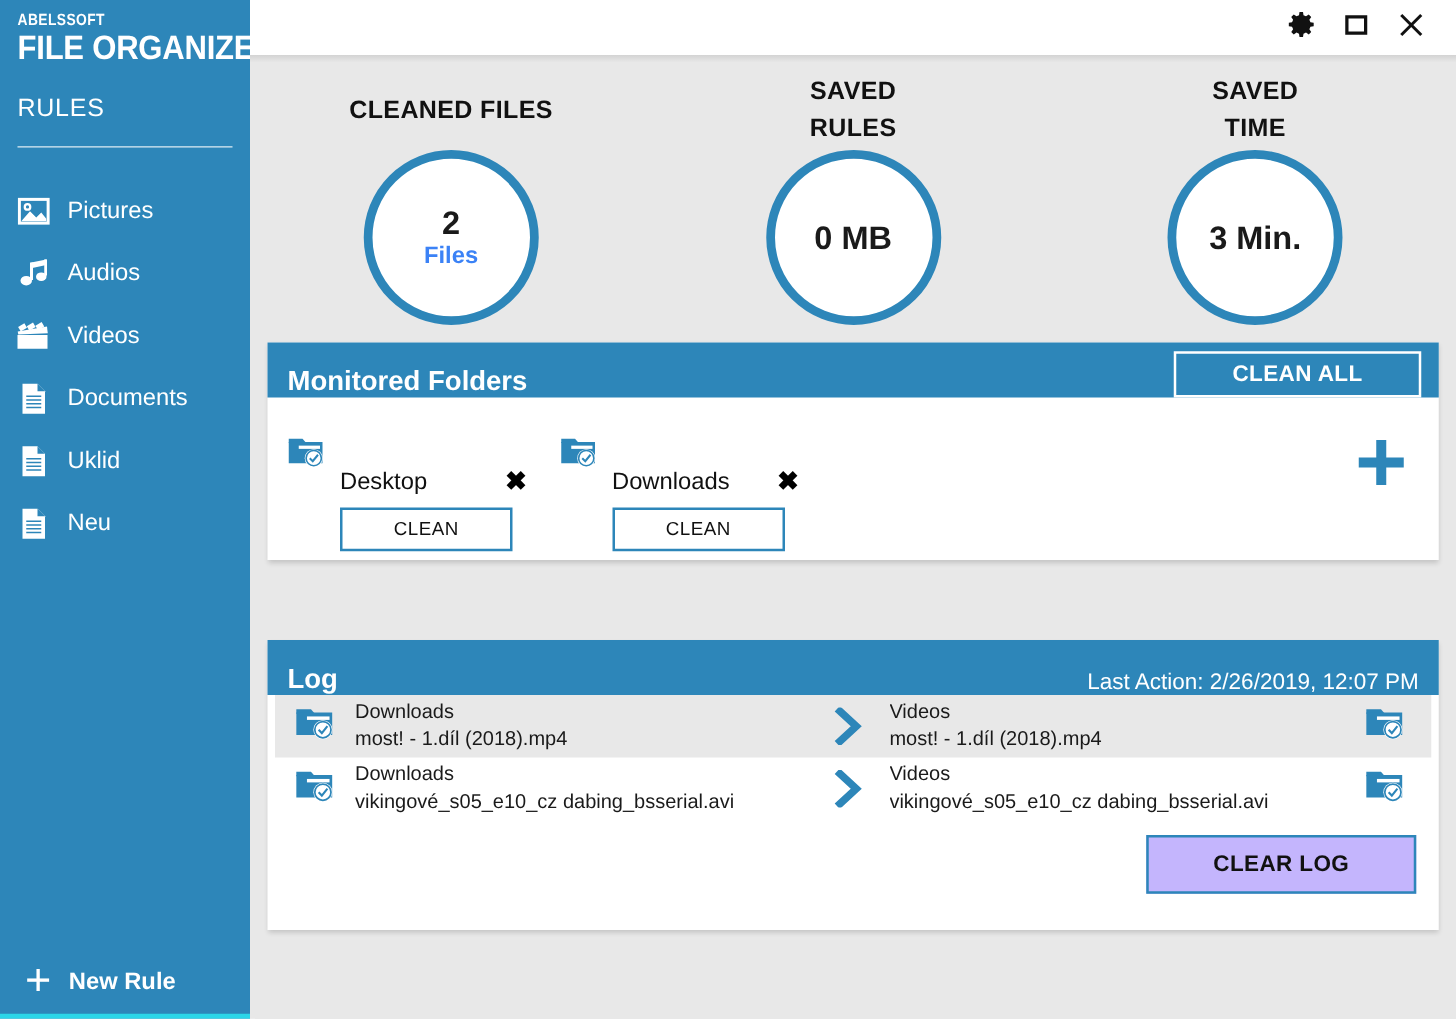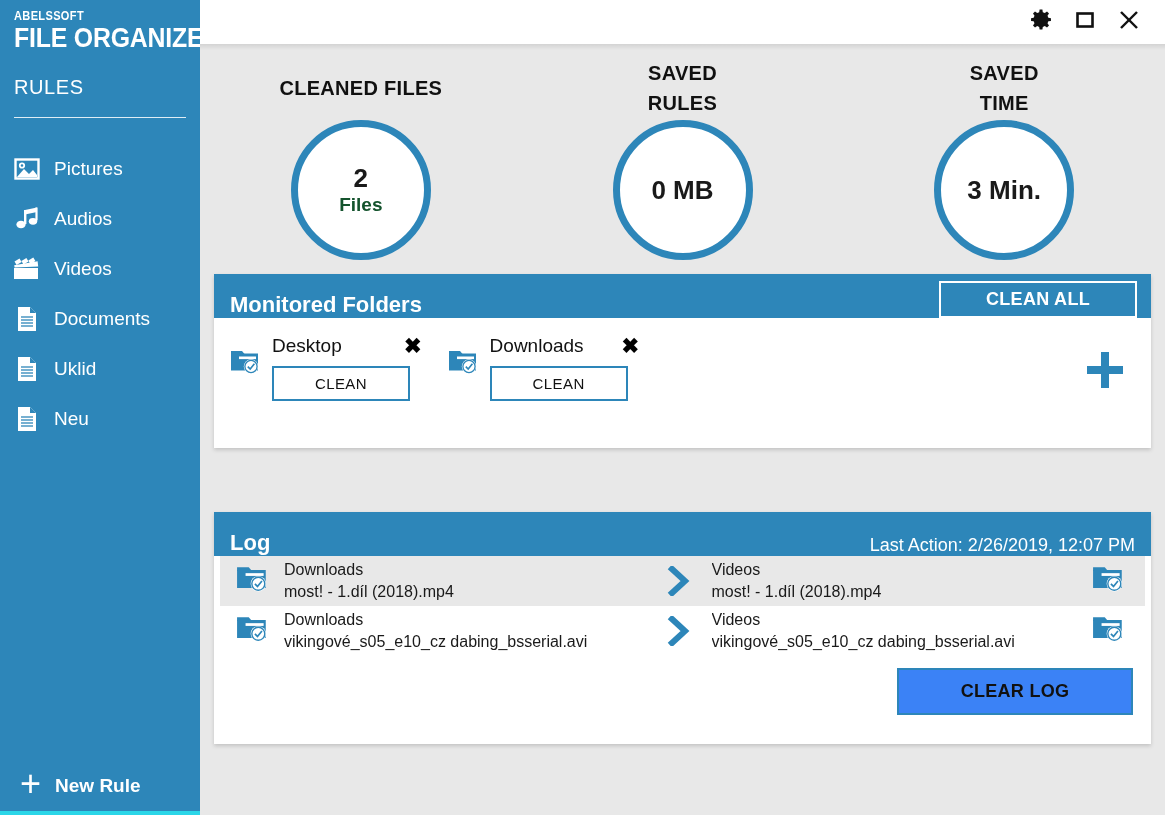--- a/index.html
+++ b/index.html
@@ -217,21 +217,21 @@
     box-sizing: border-box;
     margin-top: 2px;
   }
   .stat-value {
     color: #1a1a1a;
     font-size: 26px;
     font-weight: bold;
     line-height: 30px;
   }
   .stat-unit {
-    color: #14532d;
+    color: #3b82f6;
     font-size: 19px;
     font-weight: bold;
     line-height: 24px;
   }
 
   
   .panel {
     margin: 0 14px;
     background: #ffffff;
     box-shadow: 0 2px 4px rgba(0,0,0,0.16);
@@ -281,21 +281,21 @@
   }
   .folder-card {
     display: flex;
     align-items: flex-start;
     margin-right: 26px;
   }
   .folder-icon {
     margin-top: 16px;
     margin-right: 10px;
   }
-  .folder-right { padding-top: 0; }
+  .folder-right { padding-top: 0; margin-top: 40px; }
   .folder-row1 {
     display: flex;
     align-items: center;
     height: 28px;
   }
   .folder-name {
     font-size: 19px;
     color: #111111;
     min-width: 120px;
   }
@@ -388,25 +388,25 @@
     display: flex;
     align-items: center;
     justify-content: center;
   }
   .log-footer {
     display: flex;
     justify-content: flex-end;
     padding: 12px 18px 14px 0;
   }
   .clear-log-btn {
-    width: 236px;
+    width: 216px;
     padding: 11px 0;
     text-align: center;
     border: 2px solid #2d86b9;
-    background: #3b82f6;
+    background: #c4b5fd;
     font-size: 18px;
     font-weight: bold;
     color: #111111;
     letter-spacing: 0.3px;
     cursor: pointer;
     font-family: "Liberation Sans", sans-serif;
   }
 </style>
 </head>
 <body>

